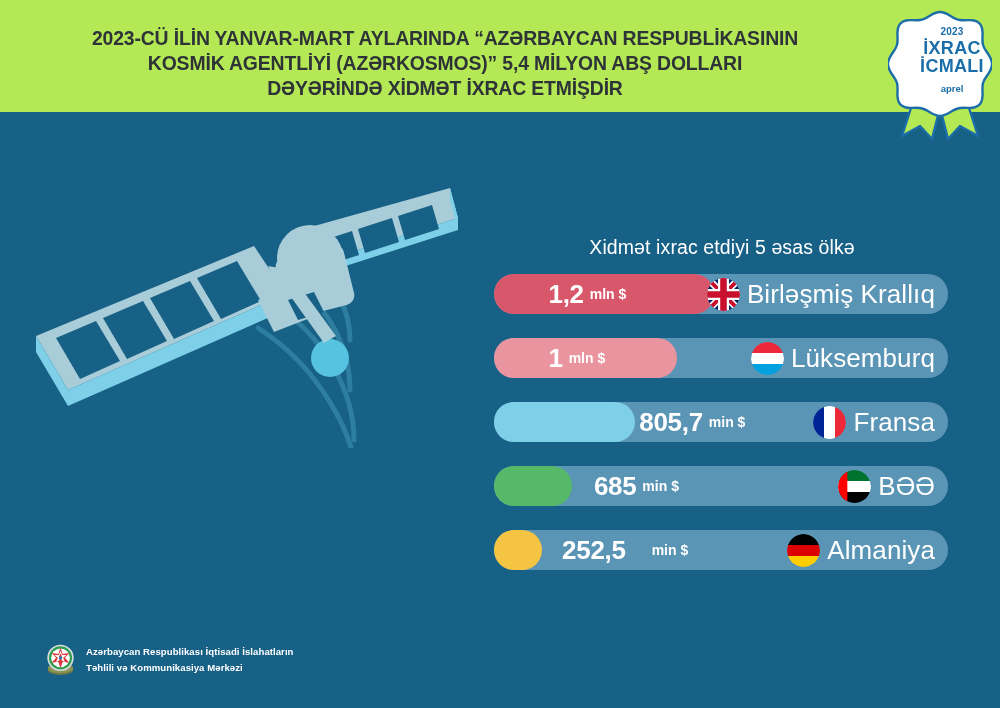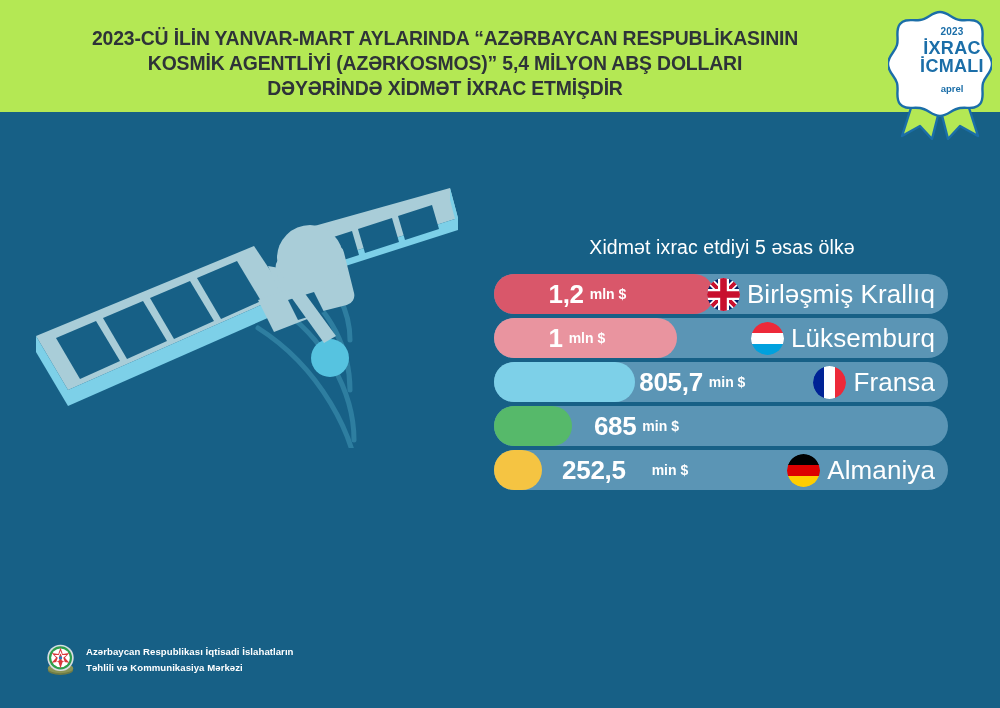--- a/index.html
+++ b/index.html
@@ -114,22 +114,22 @@
     font-weight: 400;
     text-align: center;
     letter-spacing: 0.1px;
     margin: 0 0 15px 0;
     font-family: "Liberation Sans", "DejaVu Sans", sans-serif;
   }
 
   .bar-row {
     position: relative;
     width: 454px;
-    height: 44px;
-    margin-bottom: 0;
+    height: 52px;
+    margin-bottom: 12px;
   }
   .bar-track {
     position: absolute;
     left: 0;
     top: 0;
     width: 454px;
     height: 40px;
     border-radius: 20px;
     background: #5b95b5;
   }
@@ -370,20 +370,36 @@
       </div>
     </div>
 
     <div class="bar-row">
       <div class="bar-track"></div>
       <div class="bar-fill" style="width:17.2%; background:#56b96a;"></div>
       <div class="bar-value" style="left:22%;">
         <span class="num">685</span>
         <span class="unit">min $</span>
       </div>
+      <div class="bar-country">
+        <svg class="flag" viewBox="0 0 60 60">
+          <defs>
+              <clipPath id="clipAE">
+                <circle cx="30" cy="30" r="30"></circle>
+              </clipPath>
+            </defs>
+          <g clip-path="url(#clipAE)">
+            <rect width="60" height="20" y="0" x="0" fill="#00732f"></rect>
+            <rect width="60" height="20" y="20" x="0" fill="#ffffff"></rect>
+            <rect width="60" height="20" y="40" x="0" fill="#000000"></rect>
+            <rect width="17" height="60" x="0" y="0" fill="#ff0000"></rect>
+          </g>
+        </svg>
+        <span class="cname">BƏƏ</span>
+      </div>
     </div>
 
     <div class="bar-row">
       <div class="bar-track"></div>
       <div class="bar-fill" style="width:10.6%; background:#f5c442;"></div>
       <div class="bar-value" style="left:15%;gap:20px;">
         <span class="num">252,5</span>
         <span class="unit">min $</span>
       </div>
       <div class="bar-country">

